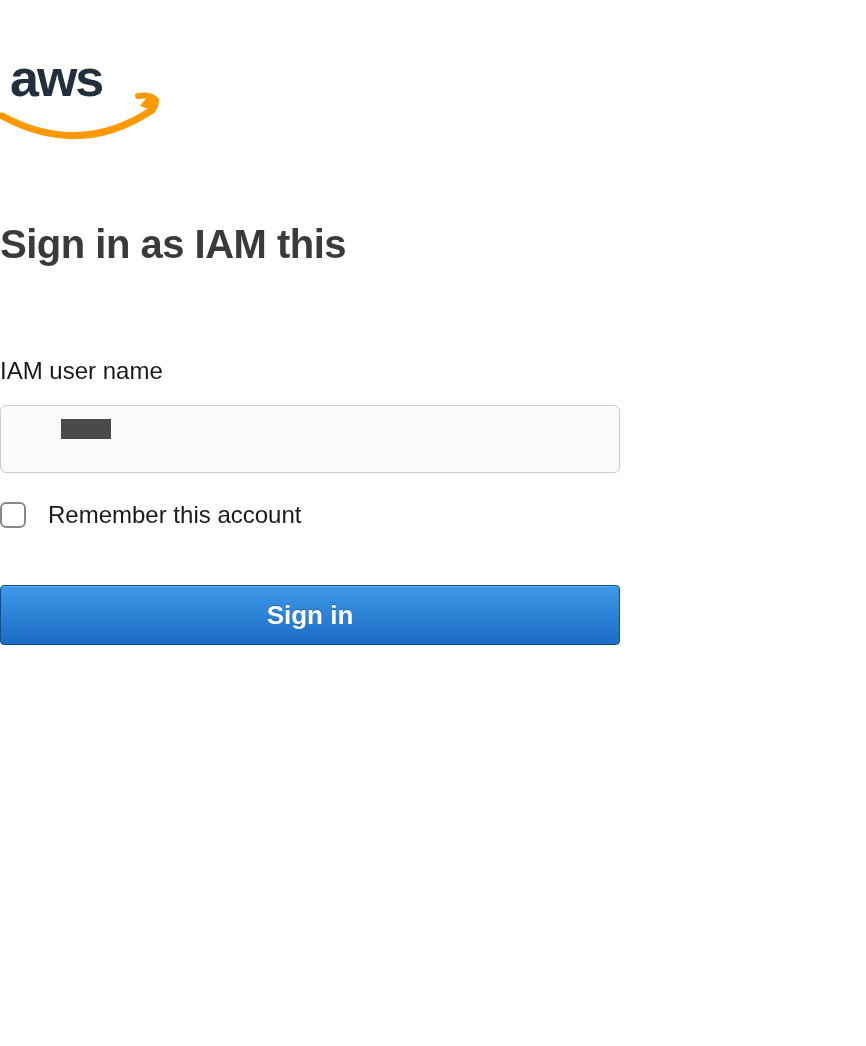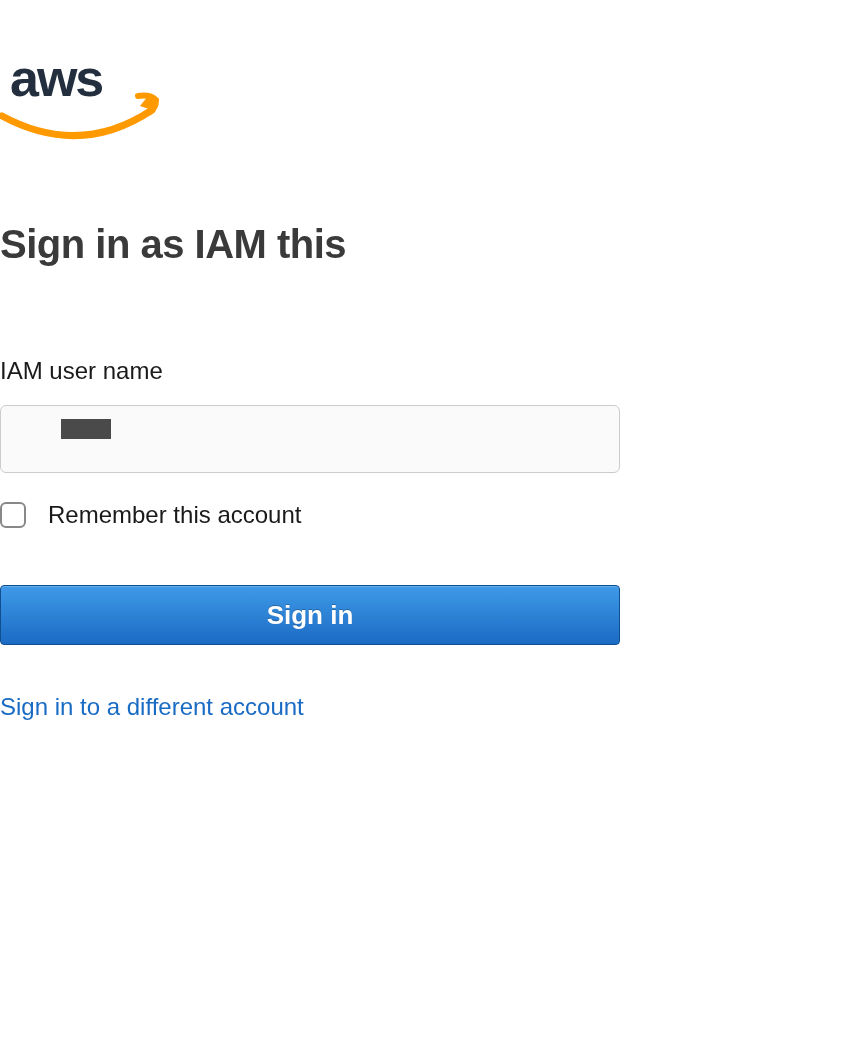--- a/index.html
+++ b/index.html
@@ -142,14 +142,13 @@
   </div>
 
 
   <div class="checkbox-row">
     <div class="checkbox"></div>
     <span class="checkbox-label">Remember this account</span>
   </div>
 
   <button class="signin-button">Sign in</button>
 
-  <a class="link">Sign in to a different account</a>
 </div>
 
 </body></html>

